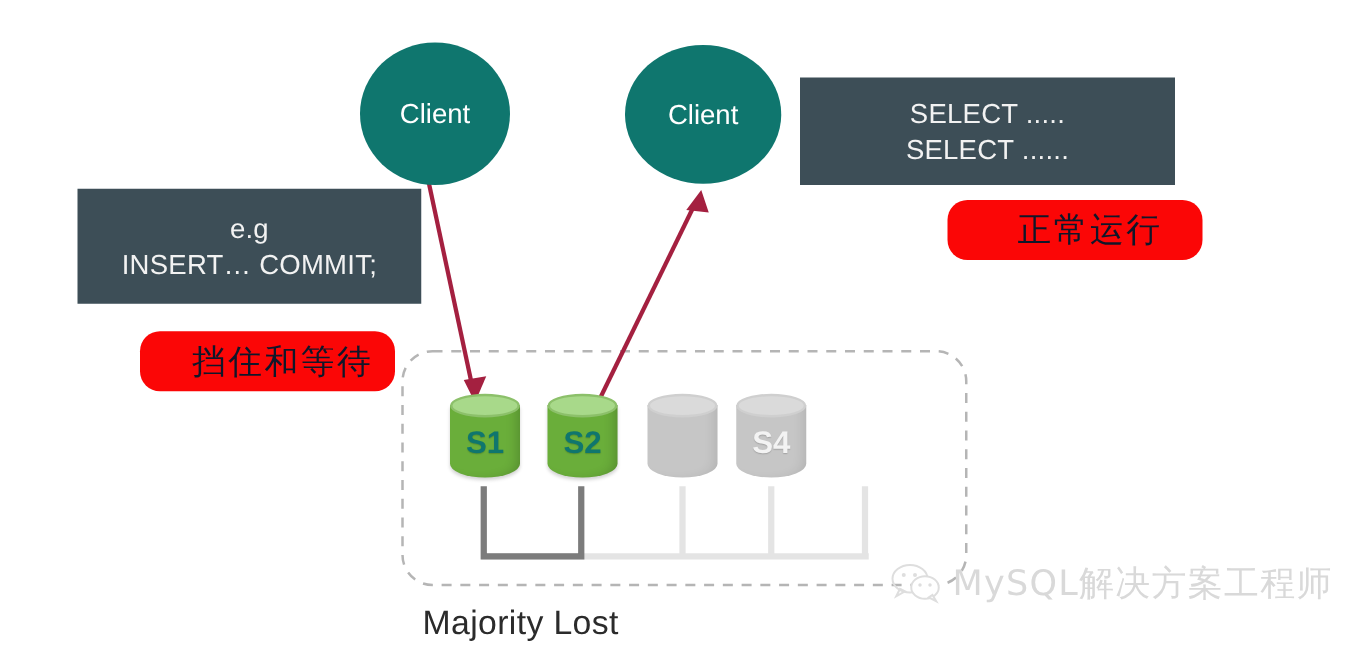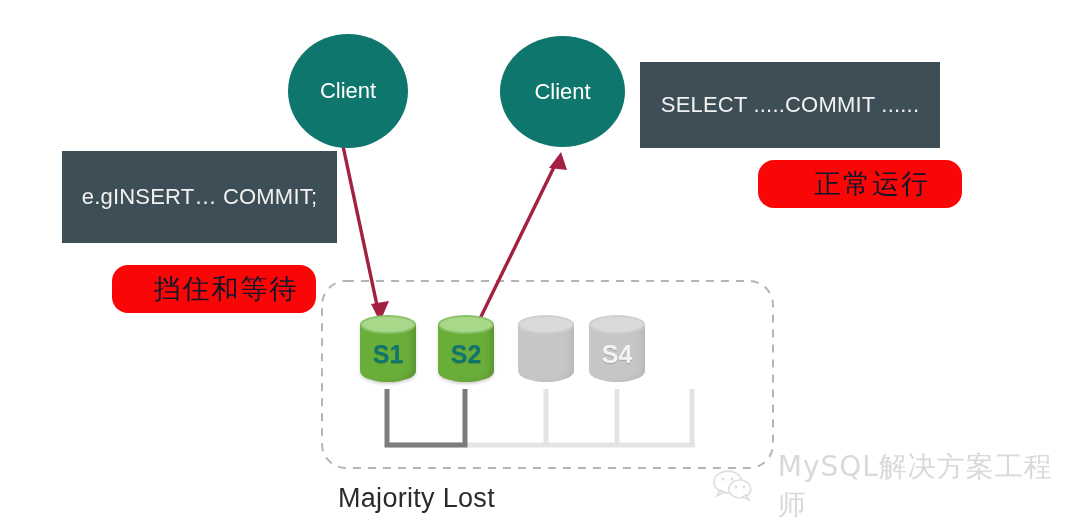--- a/index.html
+++ b/index.html
@@ -9,21 +9,21 @@
     position:relative;
   }
   .stage{position:absolute;inset:0;width:1080px;height:524px;}
 
   
   .vec{position:absolute;left:0;top:0;width:1080px;height:524px;pointer-events:none;}
 
   
   .codebox{
     position:absolute;background:#3d4e57;color:#f2f2f2;
-    display:flex;flex-direction:row;align-items:center;justify-content:center;
+    display:flex;flex-direction:column;align-items:center;justify-content:center;
     text-align:center;letter-spacing:.2px;line-height:1.32;
     font-size:22px;
   }
   #box-insert{left:62px;top:151px;width:275px;height:92px;}
   #box-select{left:640px;top:62px;width:300px;height:86px;}
   .codebox .ln{display:block;white-space:pre;}
 
   
   .badge{
     position:absolute;background:#fb0606;color:#0f172a;border-radius:16px;
@@ -69,21 +69,20 @@
   #caption{
     position:absolute;left:338px;top:483px;font-size:27px;color:#2b2b2b;
     letter-spacing:.3px;
   }
 
   
   #watermark{
     position:absolute;left:712px;top:448px;display:flex;align-items:center;
     color:#d9d9d9;font-size:28px;letter-spacing:1px;
     font-family:"DejaVu Sans","Liberation Sans",sans-serif;
-    gap:16px;
   }
   #watermark .wmtext{margin-left:4px;}
 </style>
 </head>
 <body>
 
 <div class="stage">
 
   <svg class="vec" viewBox="0 0 1080 524">
 
@@ -108,21 +107,21 @@
     </g>
   </svg>
 
   <div class="codebox" id="box-insert">
     <span class="ln">e.g</span>
     <span class="ln">INSERT… COMMIT;</span>
   </div>
 
   <div class="codebox" id="box-select">
     <span class="ln">SELECT .....</span>
-    <span class="ln">COMMIT ......</span>
+    <span class="ln">SELECT ......</span>
   </div>
 
   <div class="badge" id="badge-block">挡住和等待</div>
   <div class="badge" id="badge-normal">正常运行</div>
 
   <div class="client" id="client-left">Client</div>
   <div class="client" id="client-right">Client</div>
 
   <div class="cyl on" style="left:360px;top:315px;">
     <div class="body"></div>

